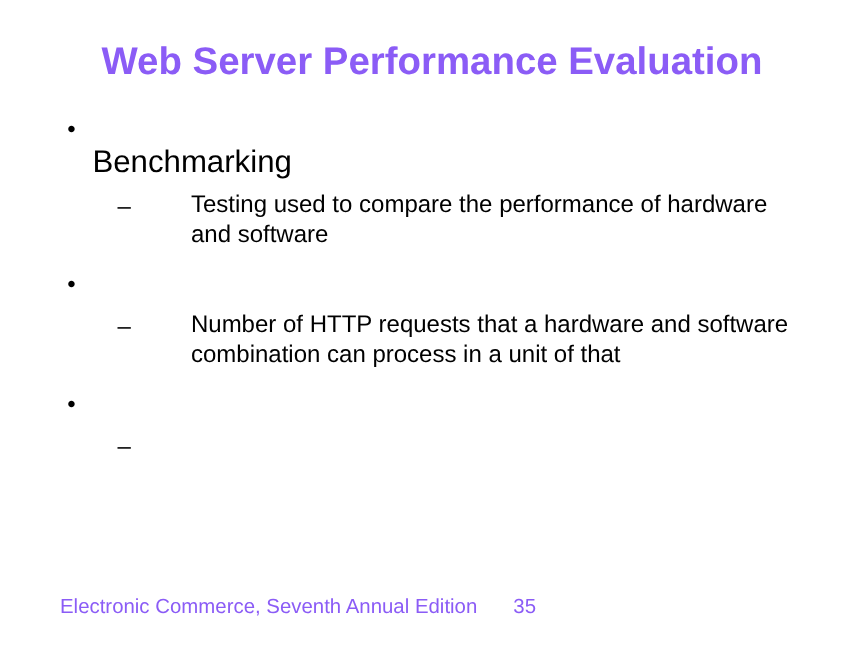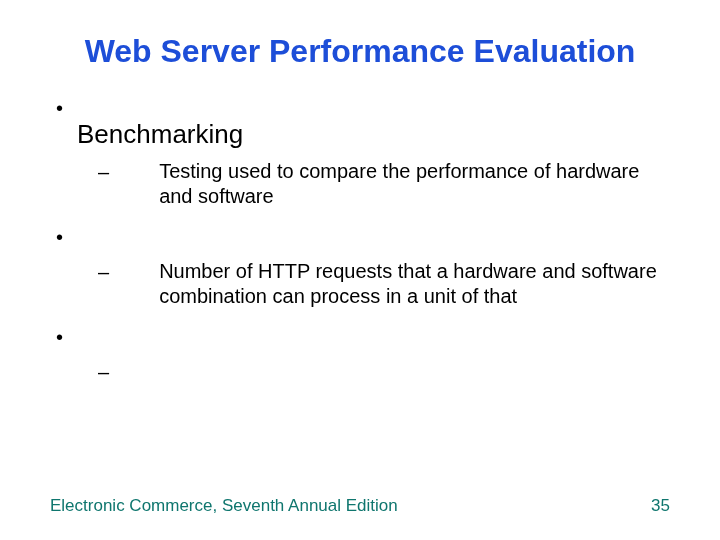--- a/index.html
+++ b/index.html
@@ -9,21 +9,21 @@
     }
     body {
       width: 720px;
       height: 540px;
       background: #ffffff;
       font-family: Arial, Helvetica, sans-serif;
       position: relative;
       padding: 32px 50px 20px 50px;
     }
     .title {
-      color: #1d4ed8;
+      color: #8b5cf6;
       font-size: 32px;
       font-weight: bold;
       text-align: center;
       line-height: 1.2;
       margin-bottom: 24px;
     }
     .content {
       color: #000000;
     }
     .bullet-main {
@@ -59,23 +59,23 @@
       font-size: 20px;
       line-height: 1.25;
       margin-left: 40px;
     }
     .footer {
       position: absolute;
       bottom: 24px;
       left: 50px;
       right: 50px;
       display: flex;
-      justify-content: space-between;
+      justify-content: flex-start;
       align-items: baseline;
-      color: #0f766e;
+      color: #8b5cf6;
     }
     .footer-left {
       font-size: 17px;
     }
     .footer-right {
       font-size: 17px;
       margin-left: 30px;
     }
   </style>
 </head>

